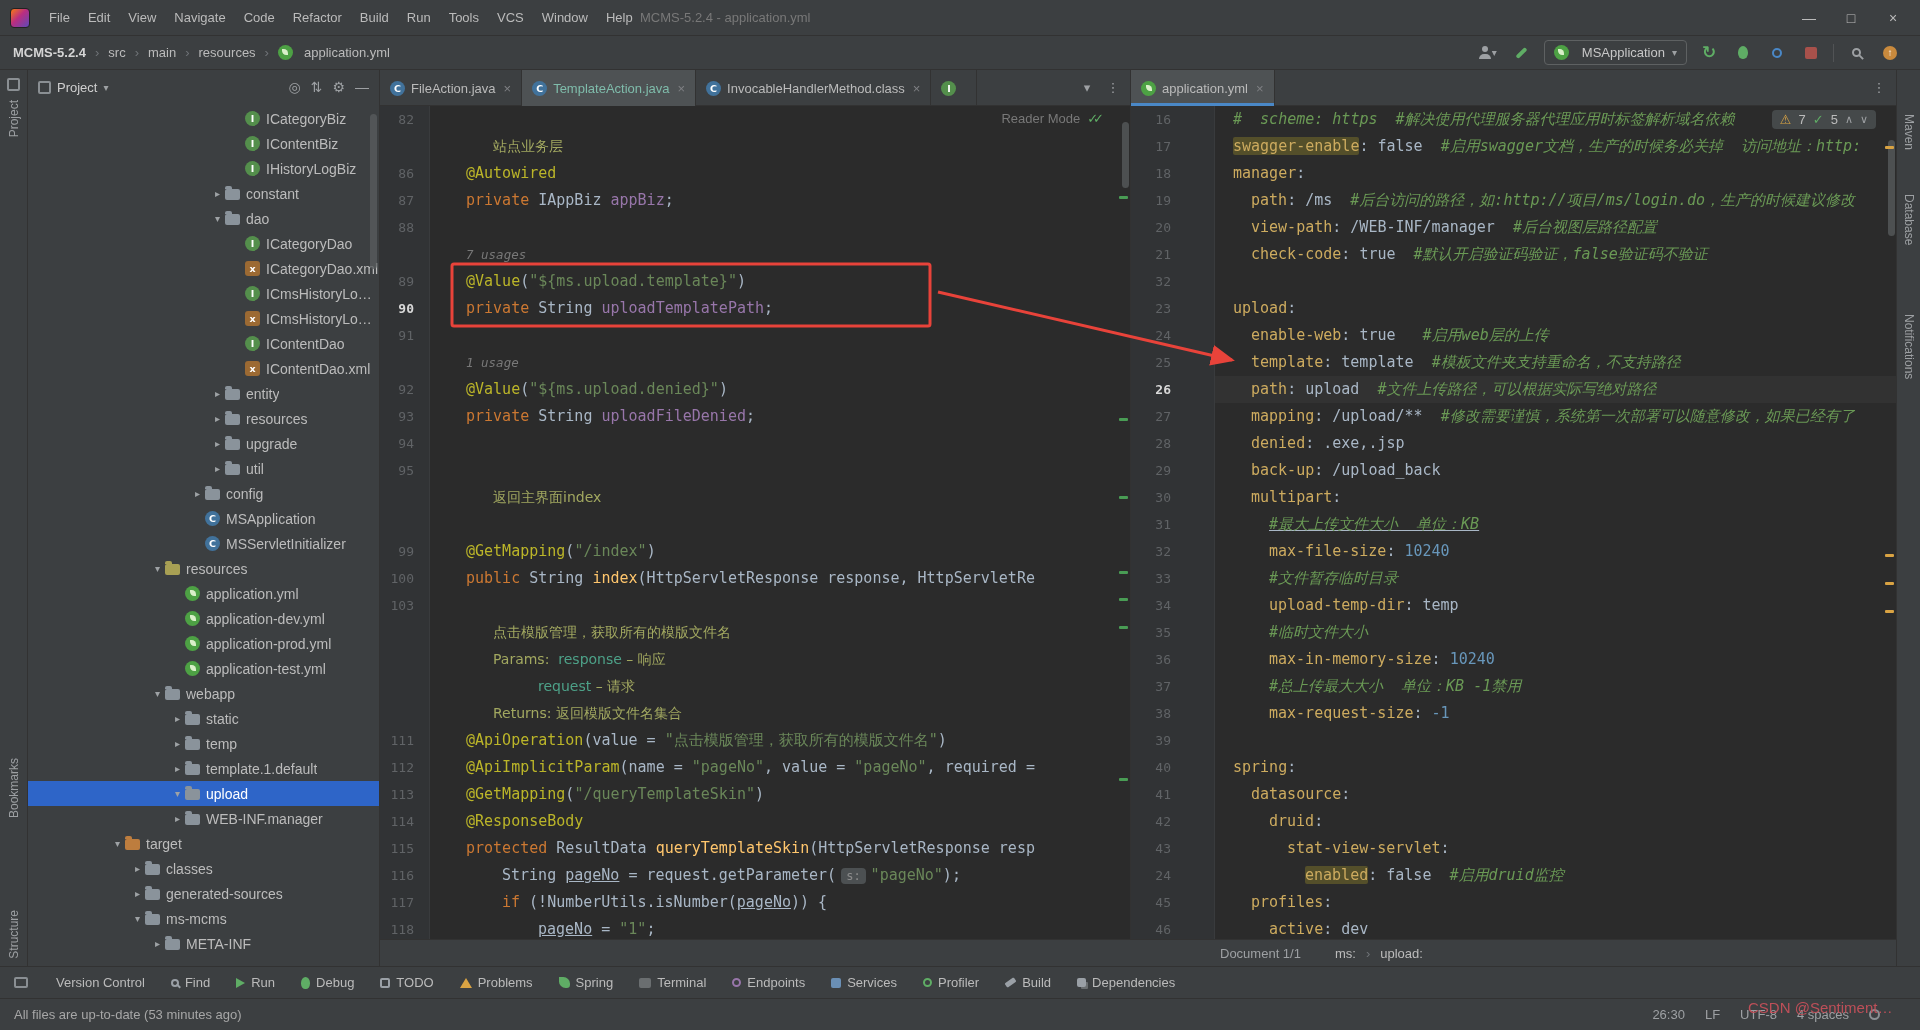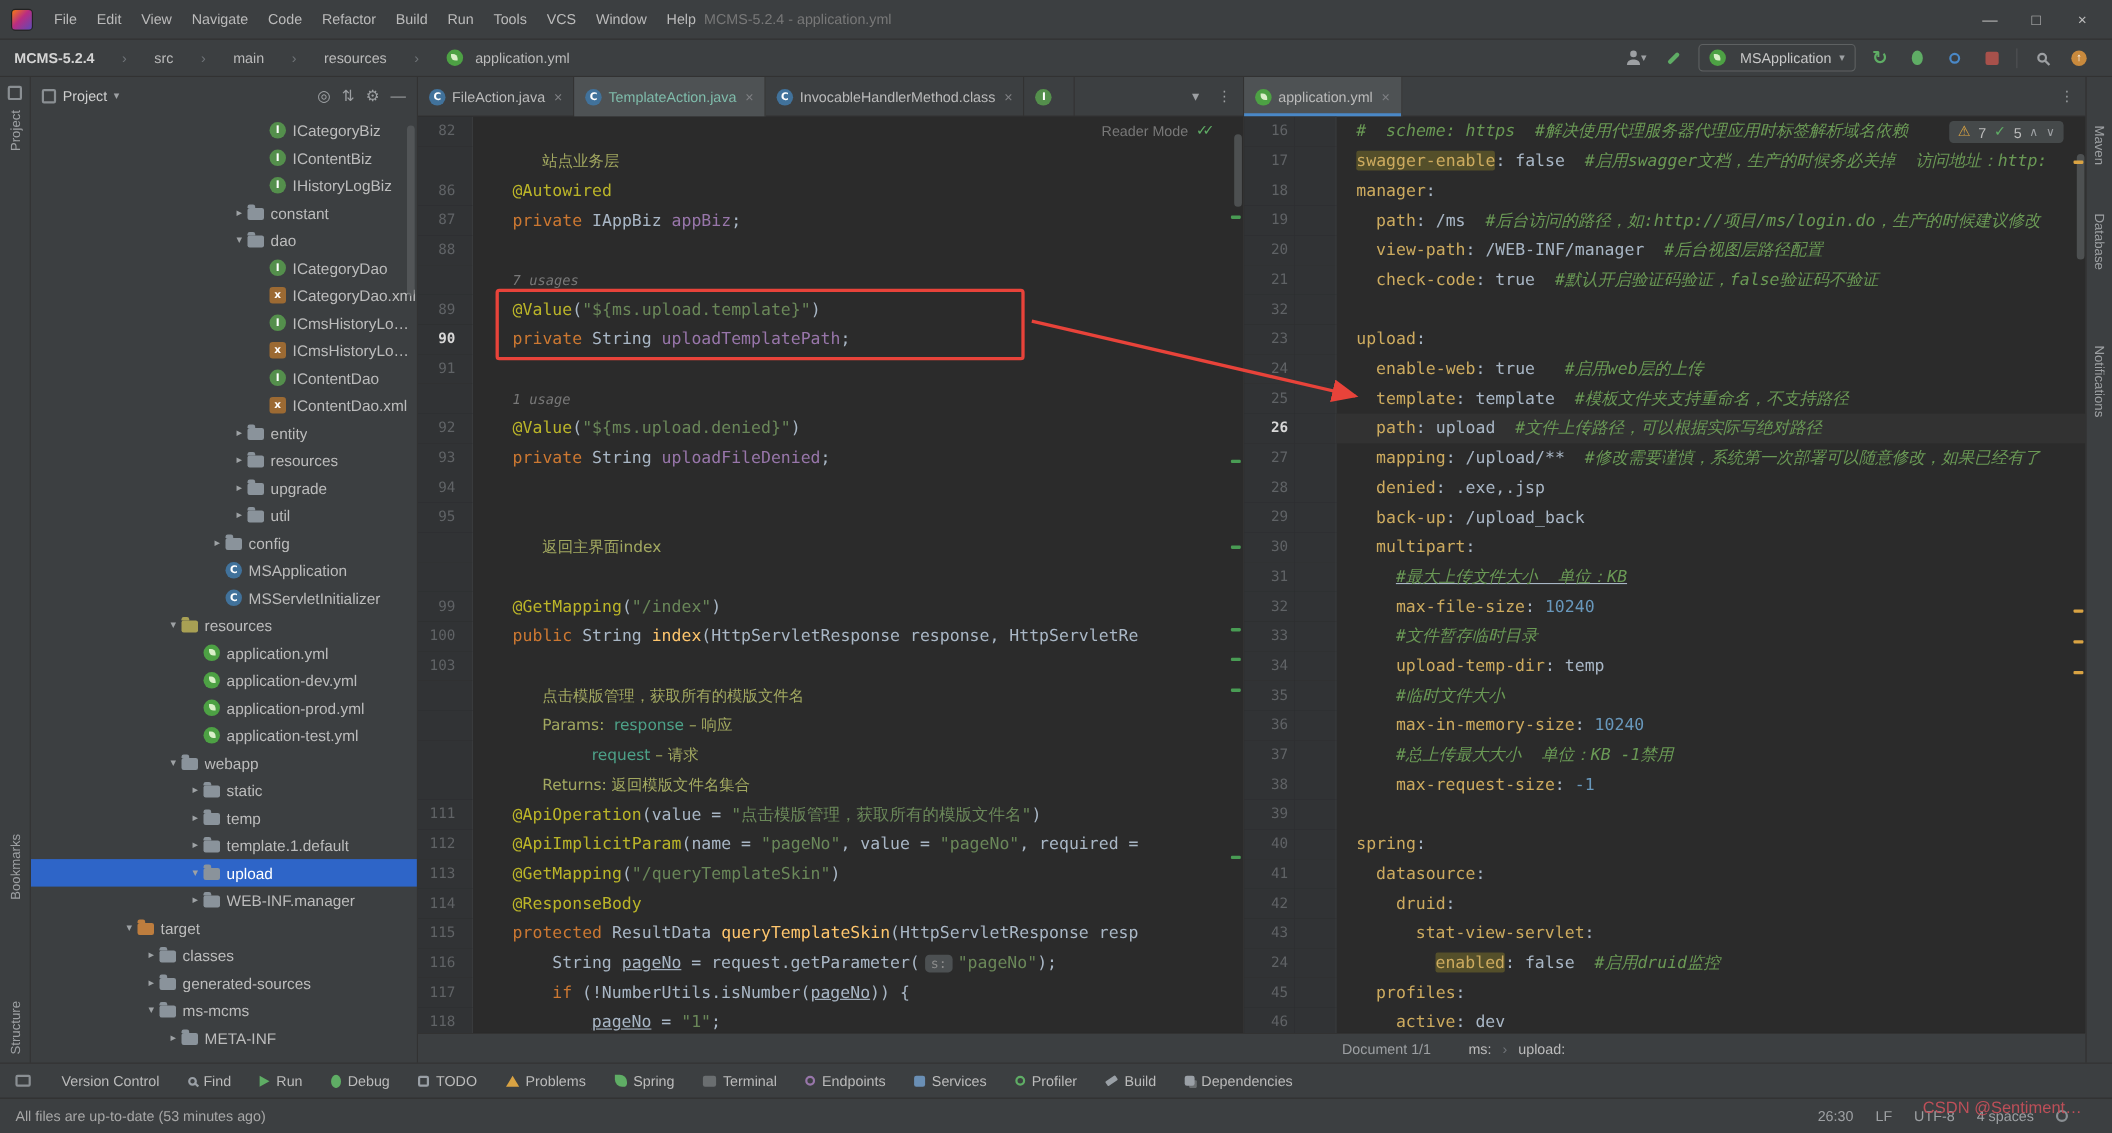--- a/index.html
+++ b/index.html
@@ -18,21 +18,21 @@
     background:linear-gradient(135deg,#f97a12,#b92d82 45%,#5d4ab8); border:1px solid #222; }
   .menuitems { display:flex; }
   .mitem { padding:0 9px; color:#bbbbbb; line-height:36px; }
   .wintitle { position:absolute; left:640px; color:#787878; }
   .wincontrols { margin-left:auto; display:flex; gap:8px; }
   .wc { width:34px; text-align:center; color:#bbbbbb; font-size:14px; line-height:34px;}
 
   
   .navbar { height:34px; background:#3c3f41; border-bottom:1px solid #323232;
     display:flex; align-items:center; padding:0 10px; }
-  .navpath { display:flex; align-items:center; gap:20px; }
+  .navpath { display:flex; align-items:center; gap:4px; }
   .nitem { color:#bbbbbb; display:inline-flex; align-items:center; gap:5px; padding:2px 3px; }
   .nbold { font-weight:bold; color:#d5d5d5; }
   .nsep { color:#6f7377; padding:0 2px; }
   .navright { margin-left:auto; display:flex; align-items:center; gap:10px; padding-right:8px; }
   .nico { display:inline-flex; align-items:center; justify-content:center; width:24px; height:24px; }
   .combo { display:flex; align-items:center; gap:7px; border:1px solid #5e6162; border-radius:4px;
     height:25px; padding:0 9px; color:#c7c7c7; }
   .ddown { color:#9da0a3; font-size:10px; }
   .i-user { width:13px; height:13px; position:relative; }
   .i-user::before { content:""; position:absolute; top:0; left:3.5px; width:6px; height:6px; border-radius:50%; background:#9da0a3; }

